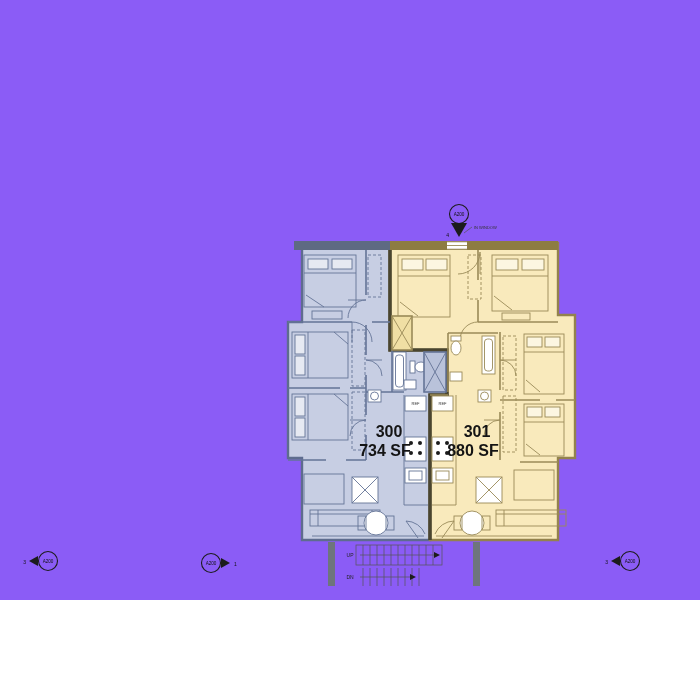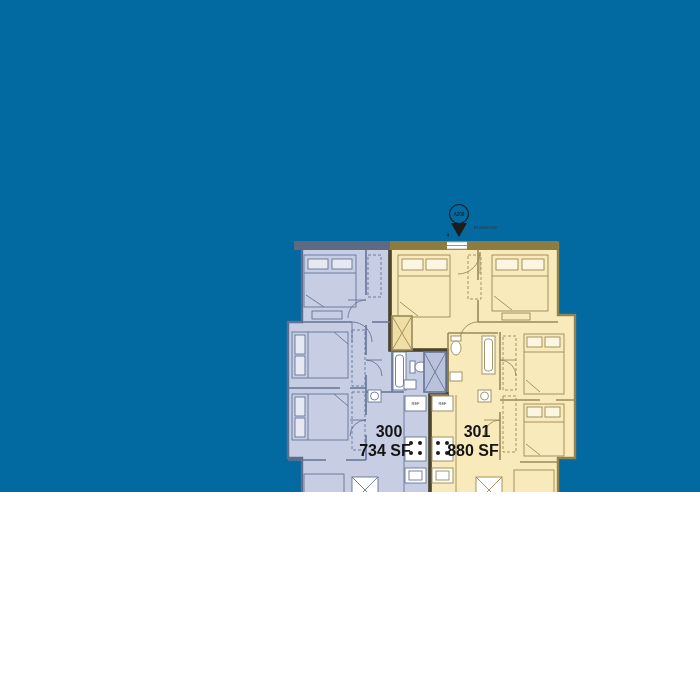--- a/index.html
+++ b/index.html
@@ -1,16 +1,16 @@
 <!DOCTYPE html>
 <html><head>
 <meta charset="utf-8">
 <style>
   html,body{margin:0;padding:0;background:#fff;}
-  .stage{position:relative;width:700px;height:492px;background:#0369a1;overflow:hidden;
+  .stage{position:relative;width:700px;height:600px;background:#8b5cf6;overflow:hidden;
          font-family:"Liberation Sans",sans-serif;}
   svg{position:absolute;left:0;top:0;}
   
   .fb{fill:#c7cee3;}
   .fy{fill:#f9eabc;}
   
   .bw{stroke:#5e6c8e;stroke-width:2.4;fill:none;}
   .yw{stroke:#93824d;stroke-width:2.4;fill:none;}
   .demise{stroke:#4a452f;stroke-width:3.6;fill:none;}
   

